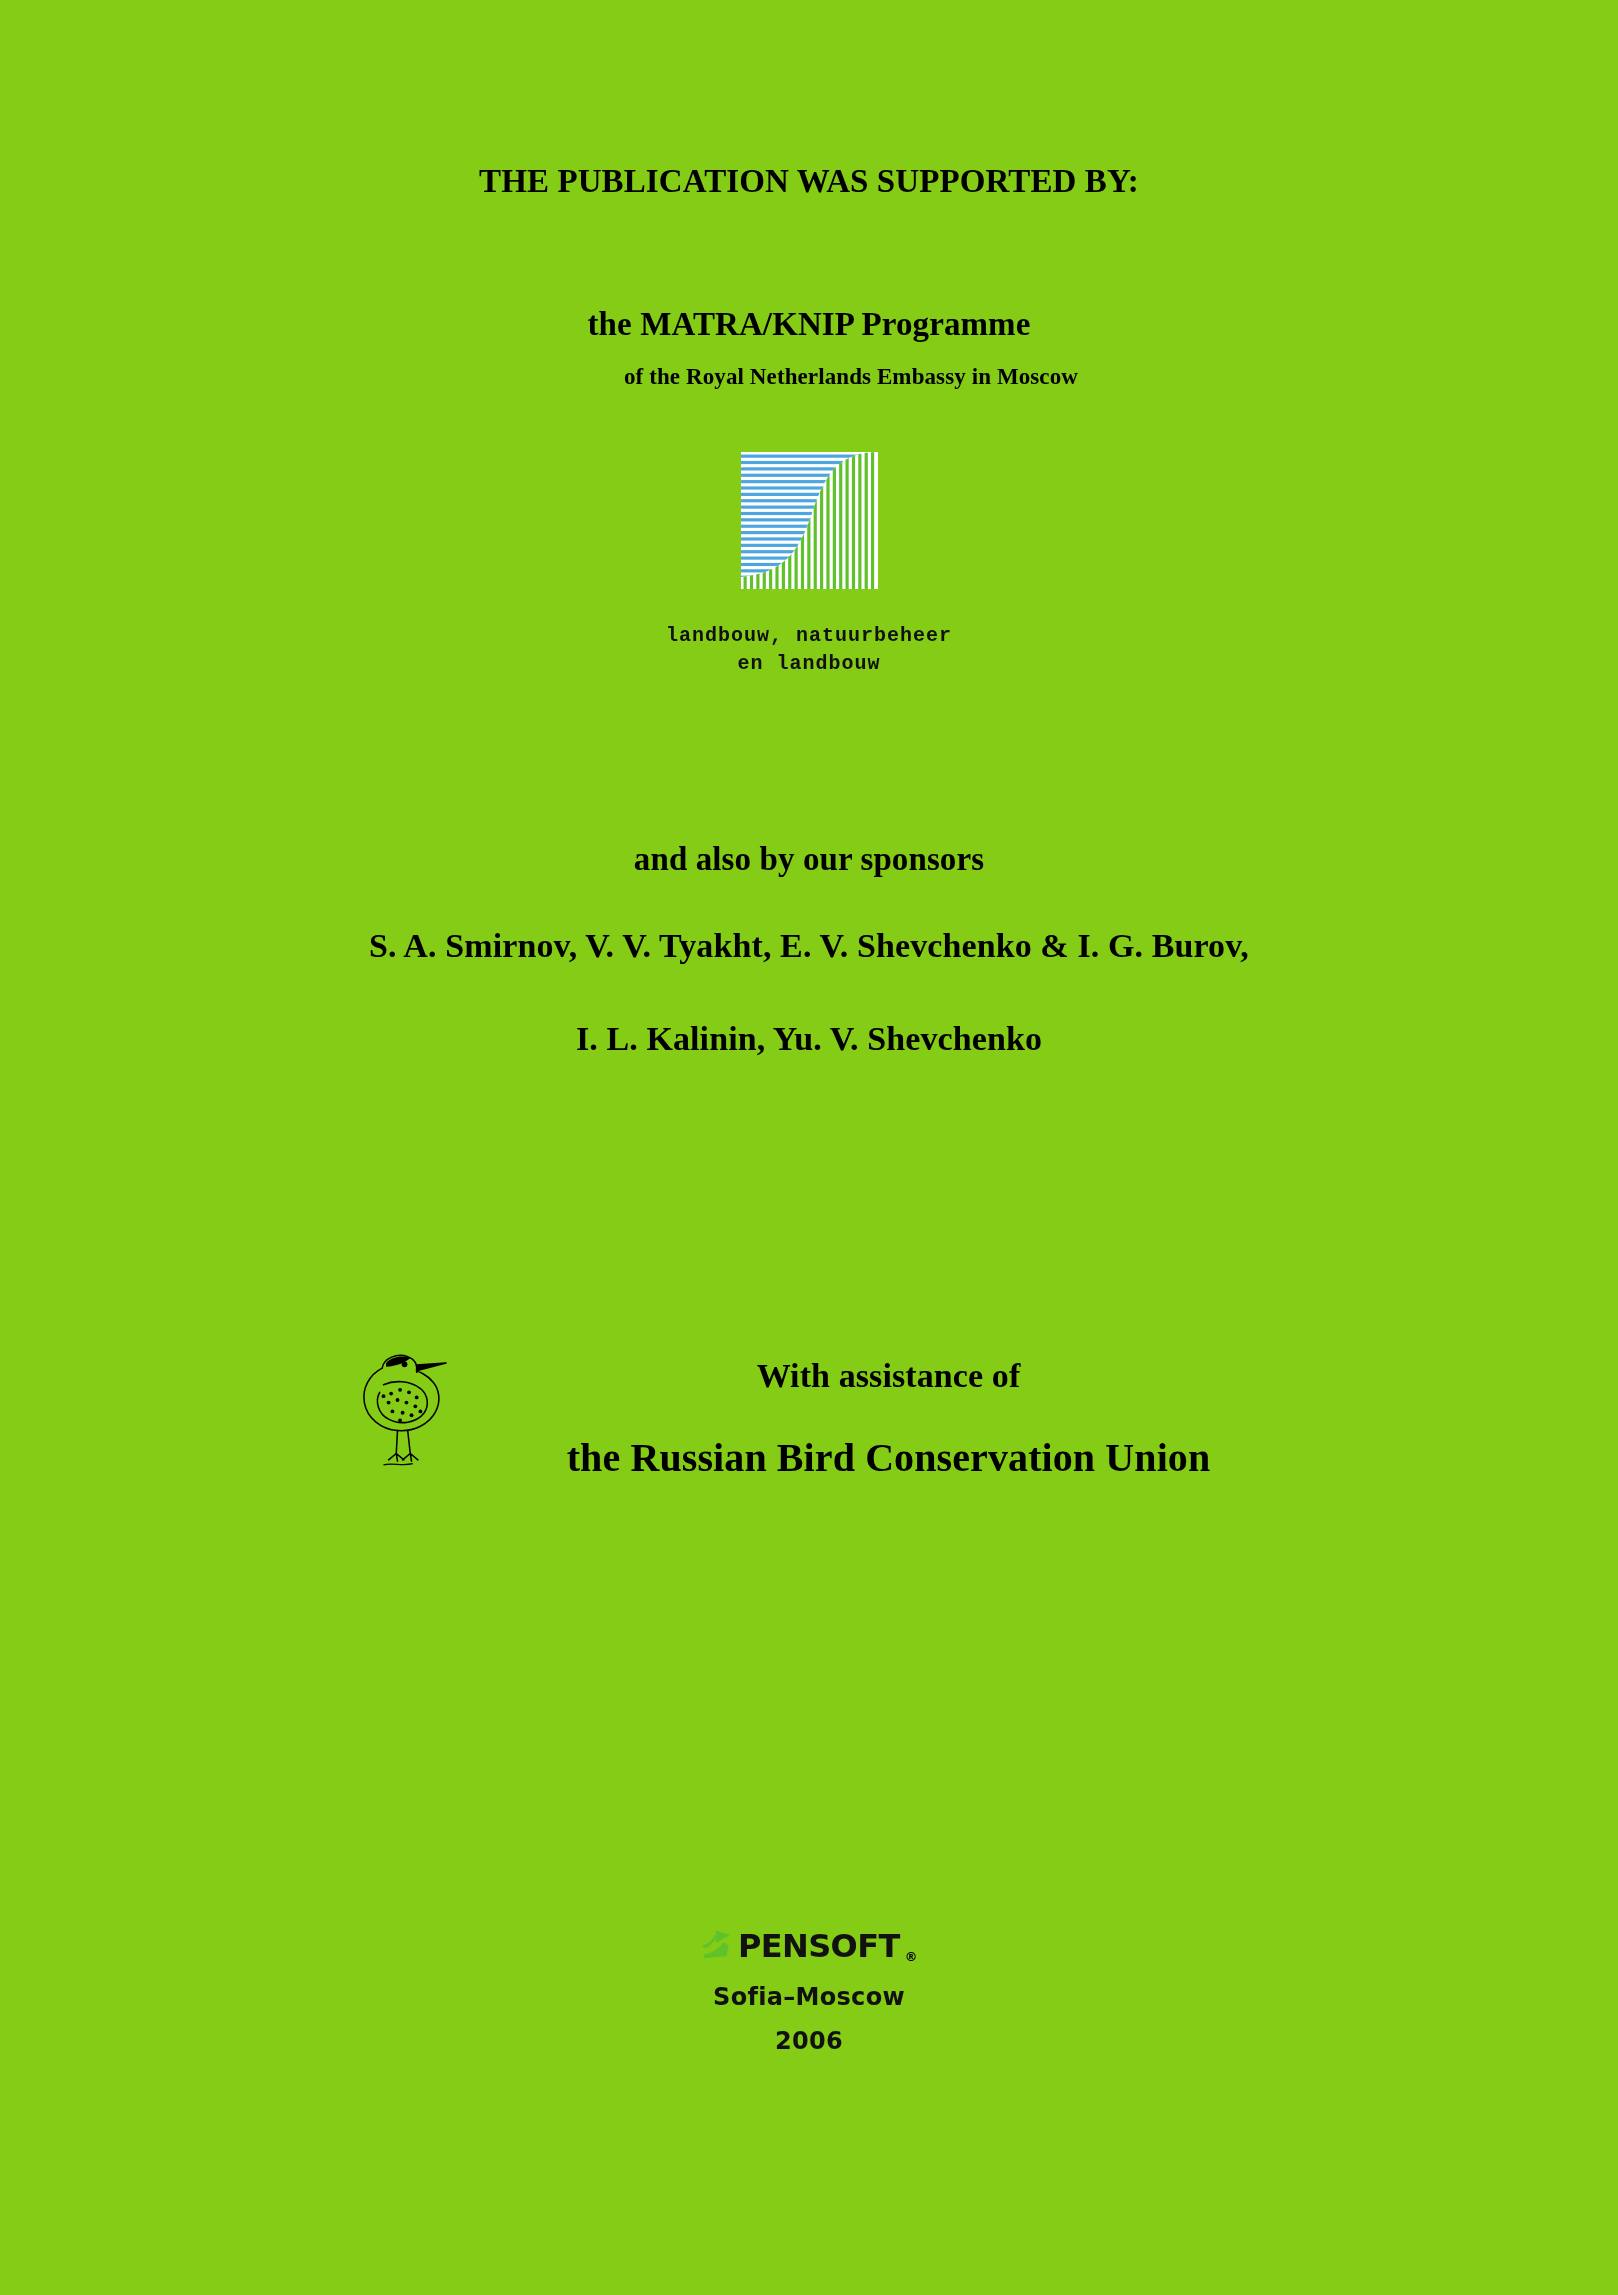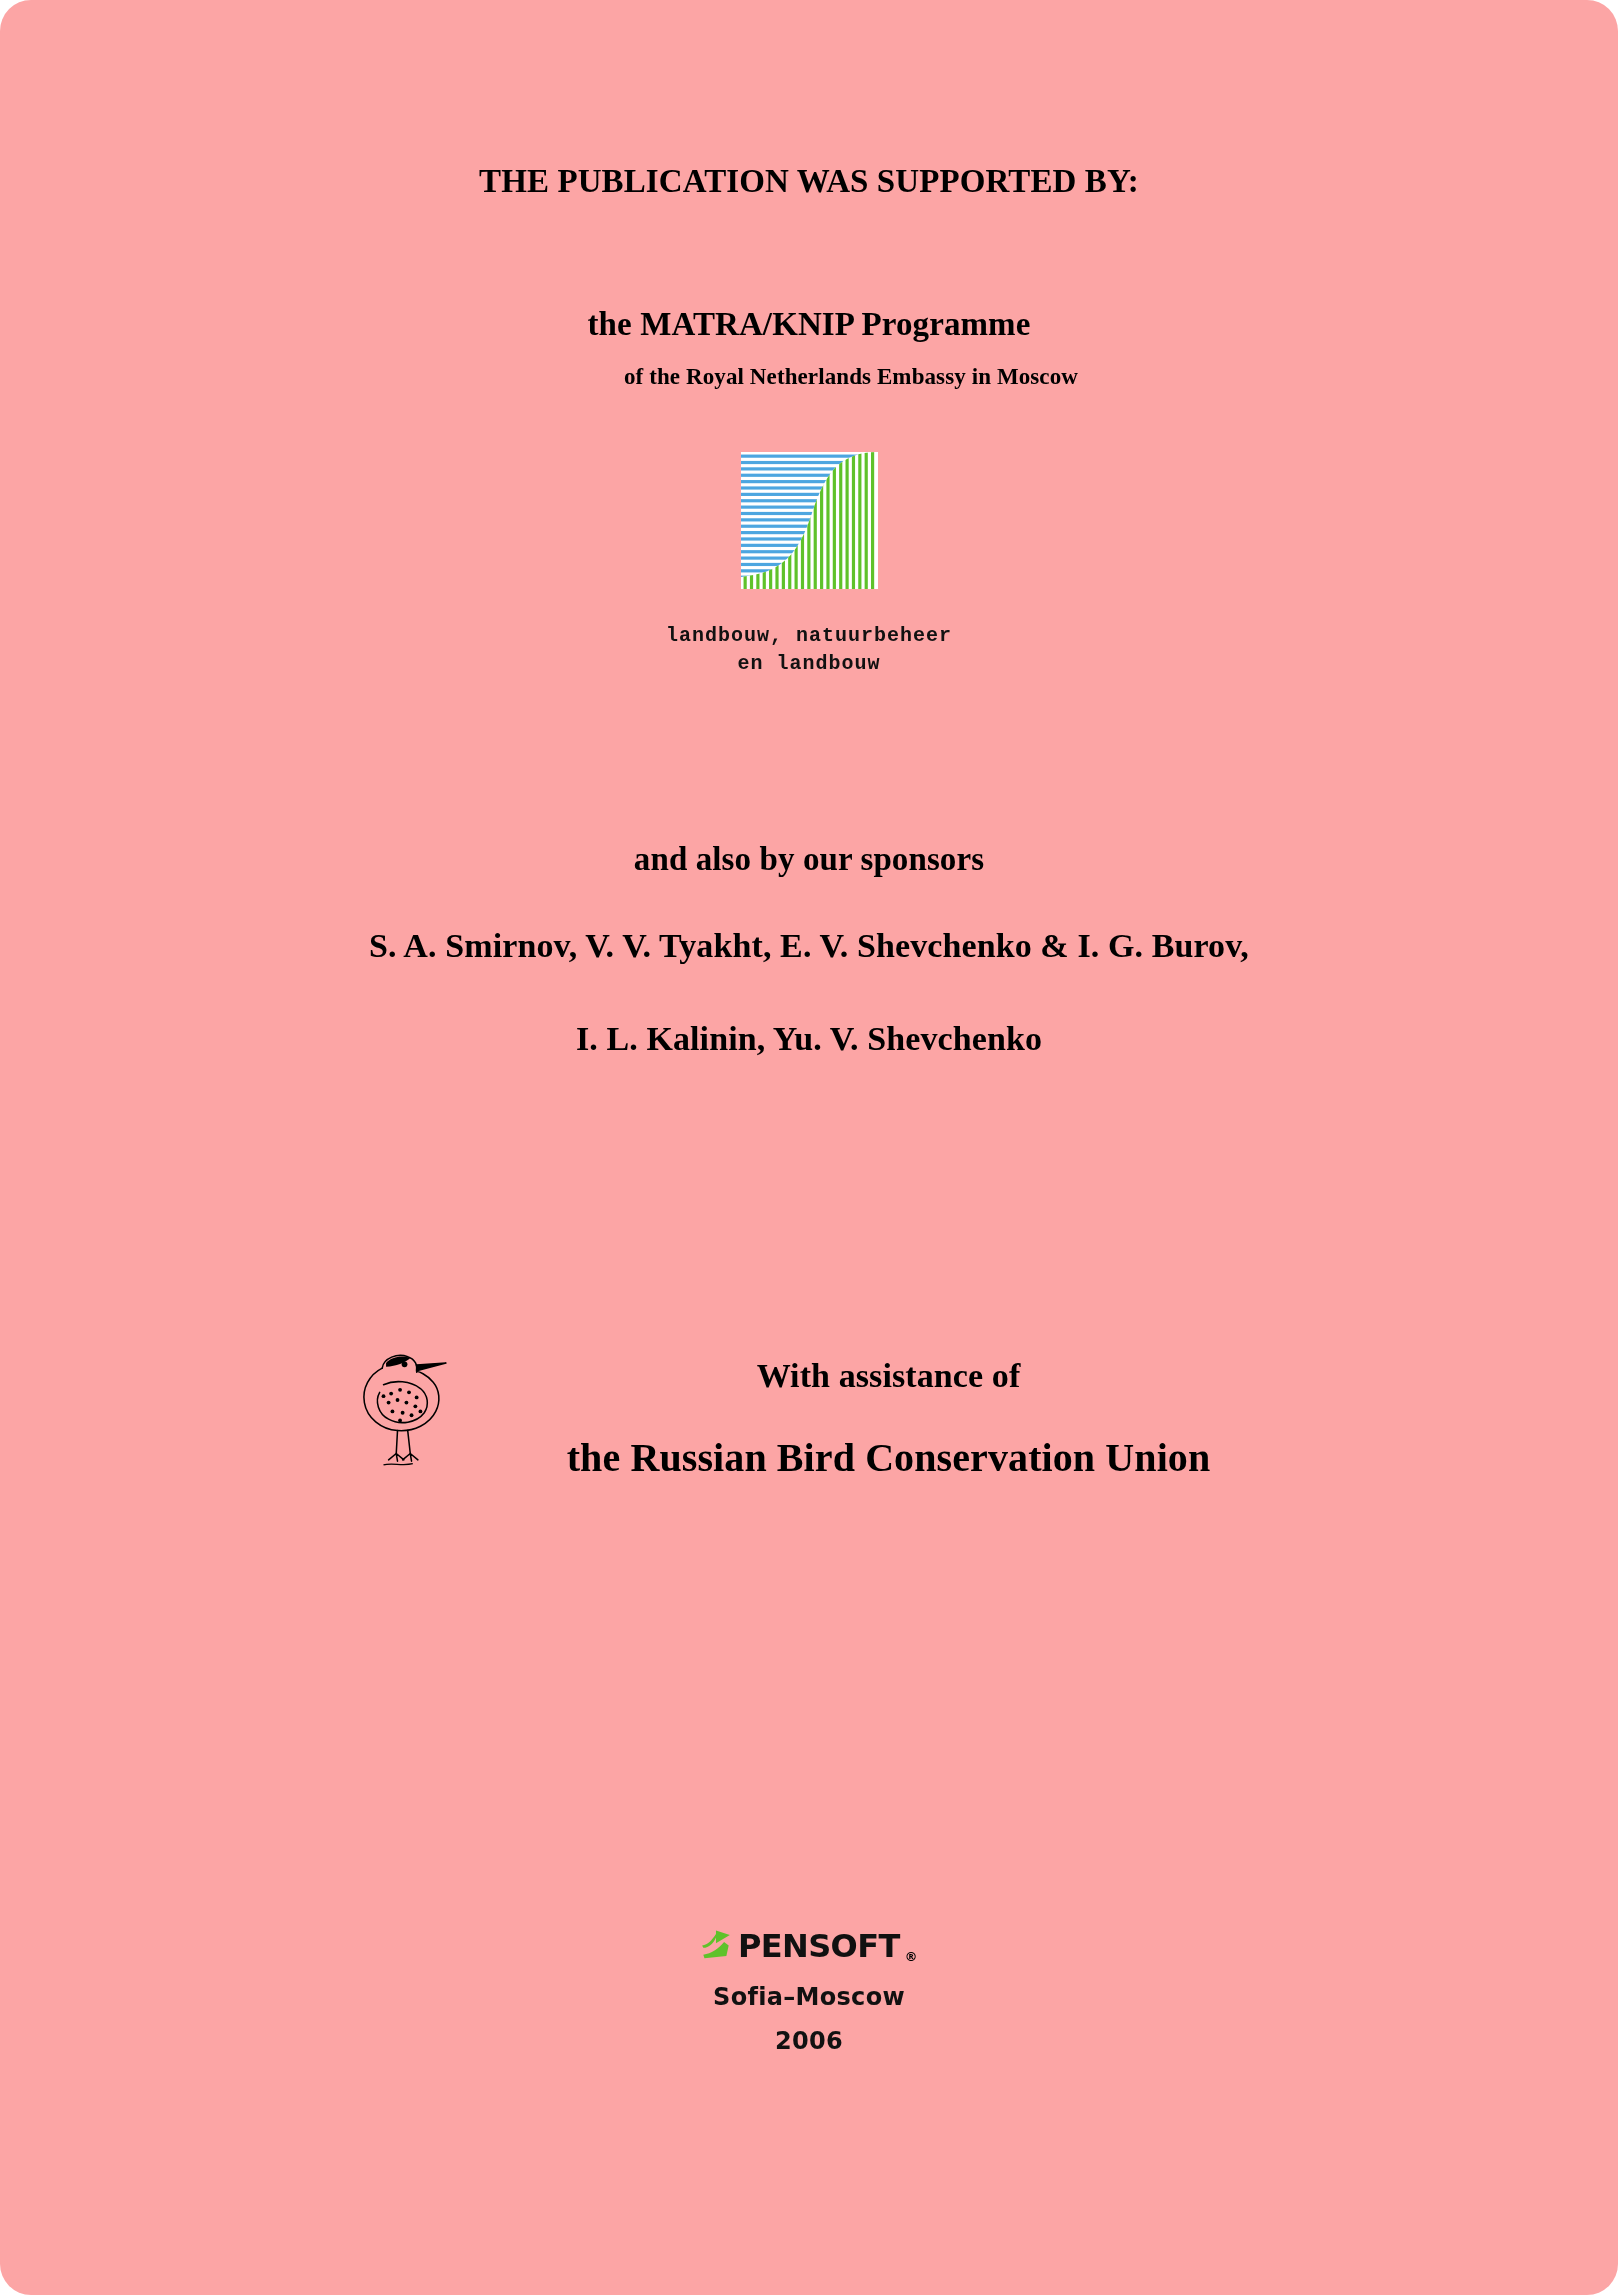--- a/index.html
+++ b/index.html
@@ -11,22 +11,21 @@
     width: 1618px;
     height: 2295px;
     position: relative;
     font-family: "Liberation Serif", serif;
     color: #000000;
     overflow: hidden;
   }
   .page {
     position: absolute;
     inset: 0;
-    background: #fca5a5;
-    border-radius: 31px;
+    background: #84cc16;
   }
   .line {
     width: 100%;
     text-align: center;
     font-weight: bold;
     letter-spacing: 0.1px;
   }
 
   
   #supported-by {

